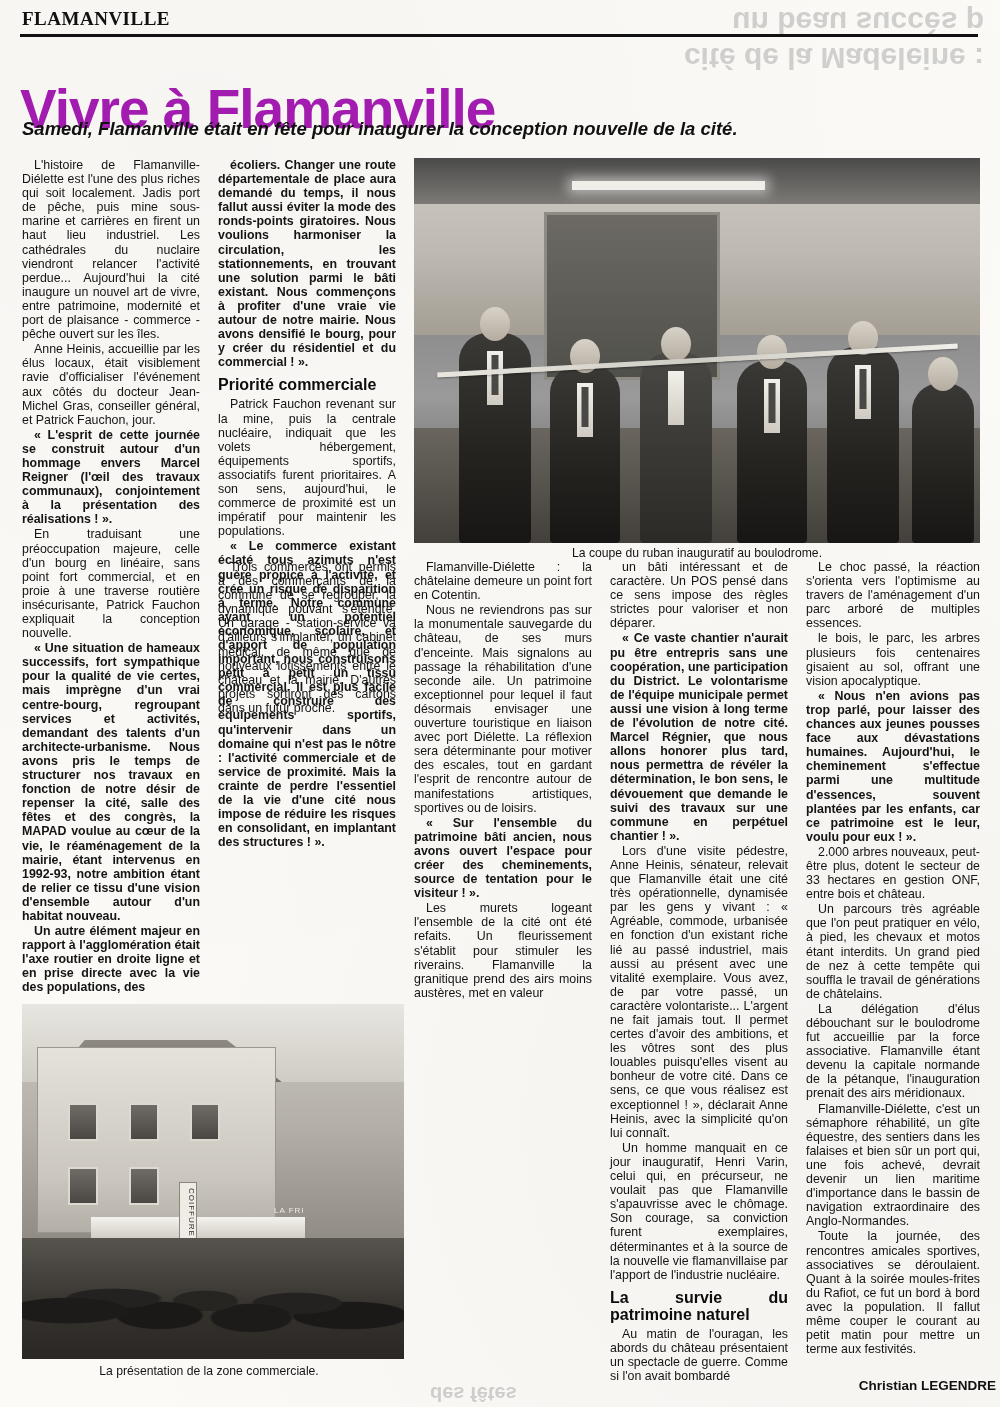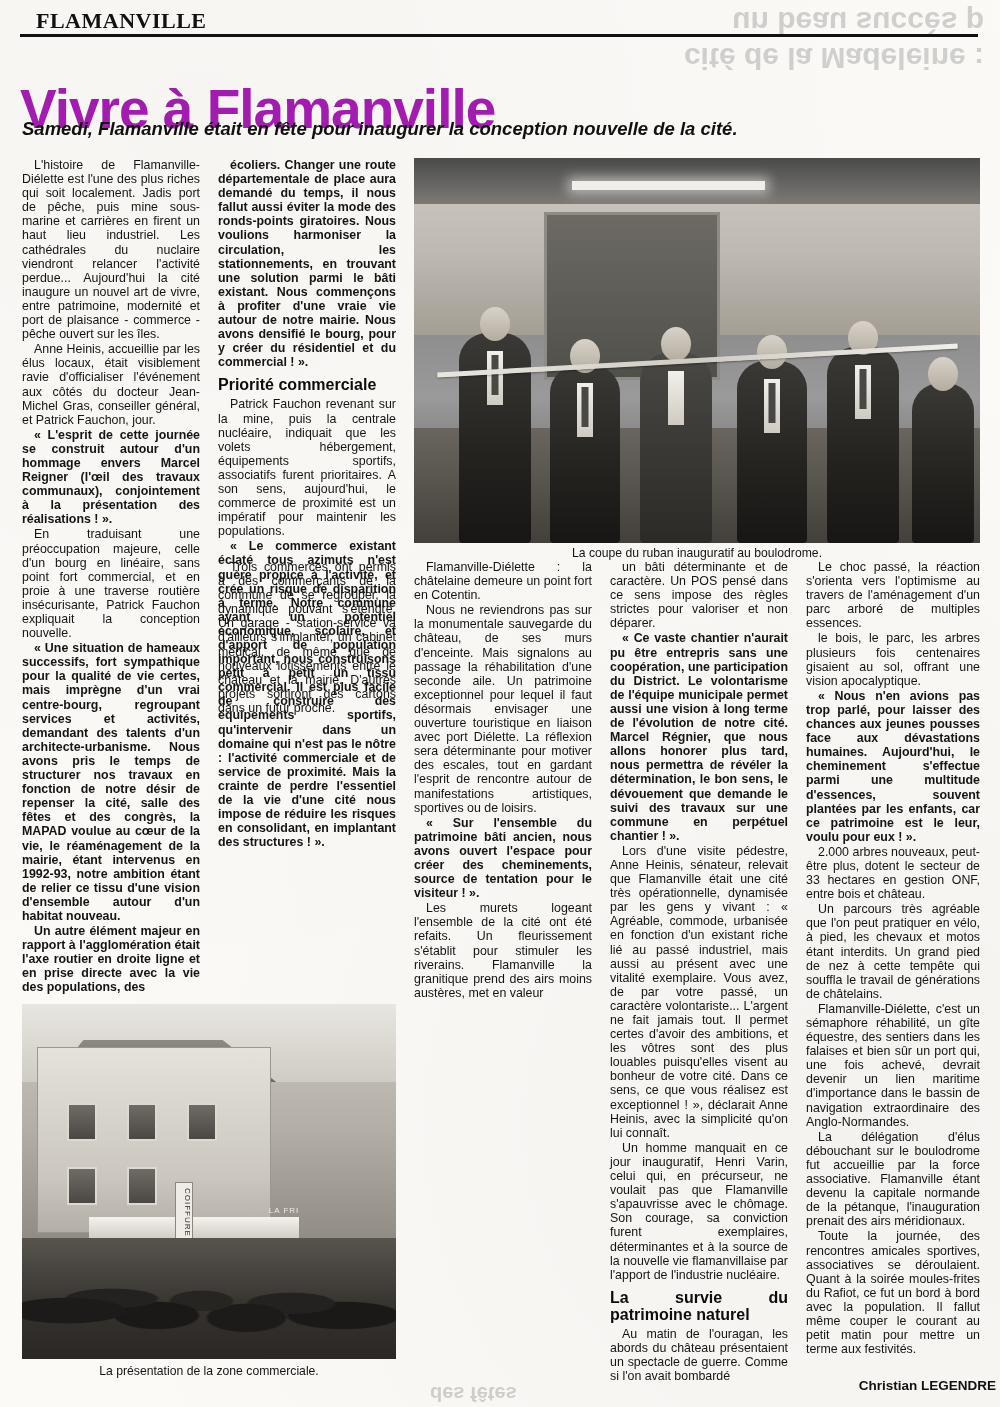--- a/index.html
+++ b/index.html
@@ -23,25 +23,25 @@
     position: absolute;
     inset: 0;
     background:
       radial-gradient(circle at 20% 10%, rgba(0,0,0,0.02), transparent 60%),
       radial-gradient(circle at 85% 80%, rgba(0,0,0,0.03), transparent 55%);
     pointer-events: none;
   }
   
   .rubric {
     position: absolute;
-    left: 36px;
+    left: 22px;
     top: 8px;
     font-family: "Liberation Serif", serif;
     font-weight: bold;
-    font-size: 22px;
+    font-size: 19px;
     letter-spacing: 0.5px;
     color: #111;
   }
   .rule-top {
     position: absolute;
     left: 20px;
     top: 34px;
     width: 958px;
     height: 3px;
     background: #111;
@@ -199,20 +199,21 @@
     width: 7px; height: 40px; background: #4a4844;
   }
 
   
   #photo-zone {
     left: 22px;
     top: 1004px;
     width: 374px;
     height: 355px;
     background: linear-gradient(180deg,#cdcac3 0%, #b3afa7 35%, #8c8880 70%, #5f5b55 100%);
+    padding-left: 8px;
   }
   #photo-zone .sky {
     position: absolute; left: 0; top: 0; right: 0; height: 22%;
     background: linear-gradient(180deg,#e8e6e0,#cfccc5);
   }
   #photo-zone .building {
     position: absolute; left: 4%; top: 12%; width: 62%; height: 52%;
     background: linear-gradient(180deg,#e5e2db 0%, #cbc7bf 70%, #b3aea6 100%);
     border: 1px solid #9b968e;
   }
@@ -307,36 +308,36 @@
   </div>
 
   <div class="col" id="col3">
     <p>Flamanville-Diélette : la châtelaine demeure un point fort en Cotentin.</p>
     <p>Nous ne reviendrons pas sur la monumentale sauvegarde du château, de ses murs d'enceinte. Mais signalons au passage la réhabilitation d'une seconde aile. Un patrimoine exceptionnel pour lequel il faut désormais envisager une ouverture touristique en liaison avec port Diélette. La réflexion sera déterminante pour motiver des escales, tout en gardant l'esprit de rencontre autour de manifestations artistiques, sportives ou de loisirs.</p>
     <p class="bold">« Sur l'ensemble du patrimoine bâti ancien, nous avons ouvert l'espace pour créer des cheminements, source de tentation pour le visiteur ! ».</p>
     <p>Les murets logeant l'ensemble de la cité ont été refaits. Un fleurissement s'établit pour stimuler les riverains. Flamanville la granitique prend des airs moins austères, met en valeur</p>
   </div>
 
   <div class="col" id="col4">
-    <p>un bâti déterminante et de caractère. Un POS pensé dans ce sens impose des règles strictes pour valoriser et non déparer.</p>
+    <p>un bâti intéressant et de caractère. Un POS pensé dans ce sens impose des règles strictes pour valoriser et non déparer.</p>
     <p class="bold">« Ce vaste chantier n'aurait pu être entrepris sans une coopération, une participation du District. Le volontarisme de l'équipe municipale permet aussi une vision à long terme de l'évolution de notre cité. Marcel Régnier, que nous allons honorer plus tard, nous permettra de révéler la détermination, le bon sens, le dévouement que demande le suivi des travaux sur une commune en perpétuel chantier ! ».</p>
     <p>Lors d'une visite pédestre, Anne Heinis, sénateur, relevait que Flamanville était une cité très opérationnelle, dynamisée par les gens y vivant : « Agréable, commode, urbanisée en fonction d'un existant riche lié au passé industriel, mais aussi au présent avec une vitalité exemplaire. Vous avez, de par votre passé, un caractère volontariste... L'argent ne fait jamais tout. Il permet certes d'avoir des ambitions, et les vôtres sont des plus louables puisqu'elles visent au bonheur de votre cité. Dans ce sens, ce que vous réalisez est exceptionnel ! », déclarait Anne Heinis, avec la simplicité qu'on lui connaît.</p>
     <p>Un homme manquait en ce jour inauguratif, Henri Varin, celui qui, en précurseur, ne voulait pas que Flamanville s'apauvrisse avec le chômage. Son courage, sa conviction furent exemplaires, déterminantes et à la source de la nouvelle vie flamanvillaise par l'apport de l'industrie nucléaire.</p>
     <div class="subhead">La survie du patrimoine naturel</div>
     <p>Au matin de l'ouragan, les abords du château présentaient un spectacle de guerre. Comme si l'on avait bombardé</p>
   </div>
 
   <div class="col" id="col5">
     <p>Le choc passé, la réaction s'orienta vers l'optimisme au travers de l'aménagement d'un parc arboré de multiples essences.</p>
     <p>le bois, le parc, les arbres plusieurs fois centenaires gisaient au sol, offrant une vision apocalyptique.</p>
     <p class="bold">« Nous n'en avions pas trop parlé, pour laisser des chances aux jeunes pousses face aux dévastations humaines. Aujourd'hui, le cheminement s'effectue parmi une multitude d'essences, souvent plantées par les enfants, car ce patrimoine est le leur, voulu pour eux ! ».</p>
     <p>2.000 arbres nouveaux, peut-être plus, dotent le secteur de 33 hectares en gestion ONF, entre bois et château.</p>
     <p>Un parcours très agréable que l'on peut pratiquer en vélo, à pied, les chevaux et motos étant interdits. Un grand pied de nez à cette tempête qui souffla le travail de générations de châtelains.</p>
+    <p>La délégation d'élus débouchant sur le boulodrome fut accueillie par la force associative. Flamanville étant devenu la capitale normande de la pétanque, l'inauguration prenait des airs méridionaux.</p>
     <p>Flamanville-Diélette, c'est un sémaphore réhabilité, un gîte équestre, des sentiers dans les falaises et bien sûr un port qui, une fois achevé, devrait devenir un lien maritime d'importance dans le bassin de navigation extraordinaire des Anglo-Normandes.</p>
-    <p>La délégation d'élus débouchant sur le boulodrome fut accueillie par la force associative. Flamanville étant devenu la capitale normande de la pétanque, l'inauguration prenait des airs méridionaux.</p>
     <p>Toute la journée, des rencontres amicales sportives, associatives se déroulaient. Quant à la soirée moules-frites du Rafiot, ce fut un bord à bord avec la population. Il fallut même couper le courant au petit matin pour mettre un terme aux festivités.</p>
   </div>
 
   <div class="photo" id="photo-ribbon">
     <div class="wall"></div>
     <div class="ceiling"></div>
     <div class="neon"></div>
     <div class="doorframe"></div>
     <div class="floor"></div>
     <div class="person" style="left:8%; width:72px; height:210px;">

